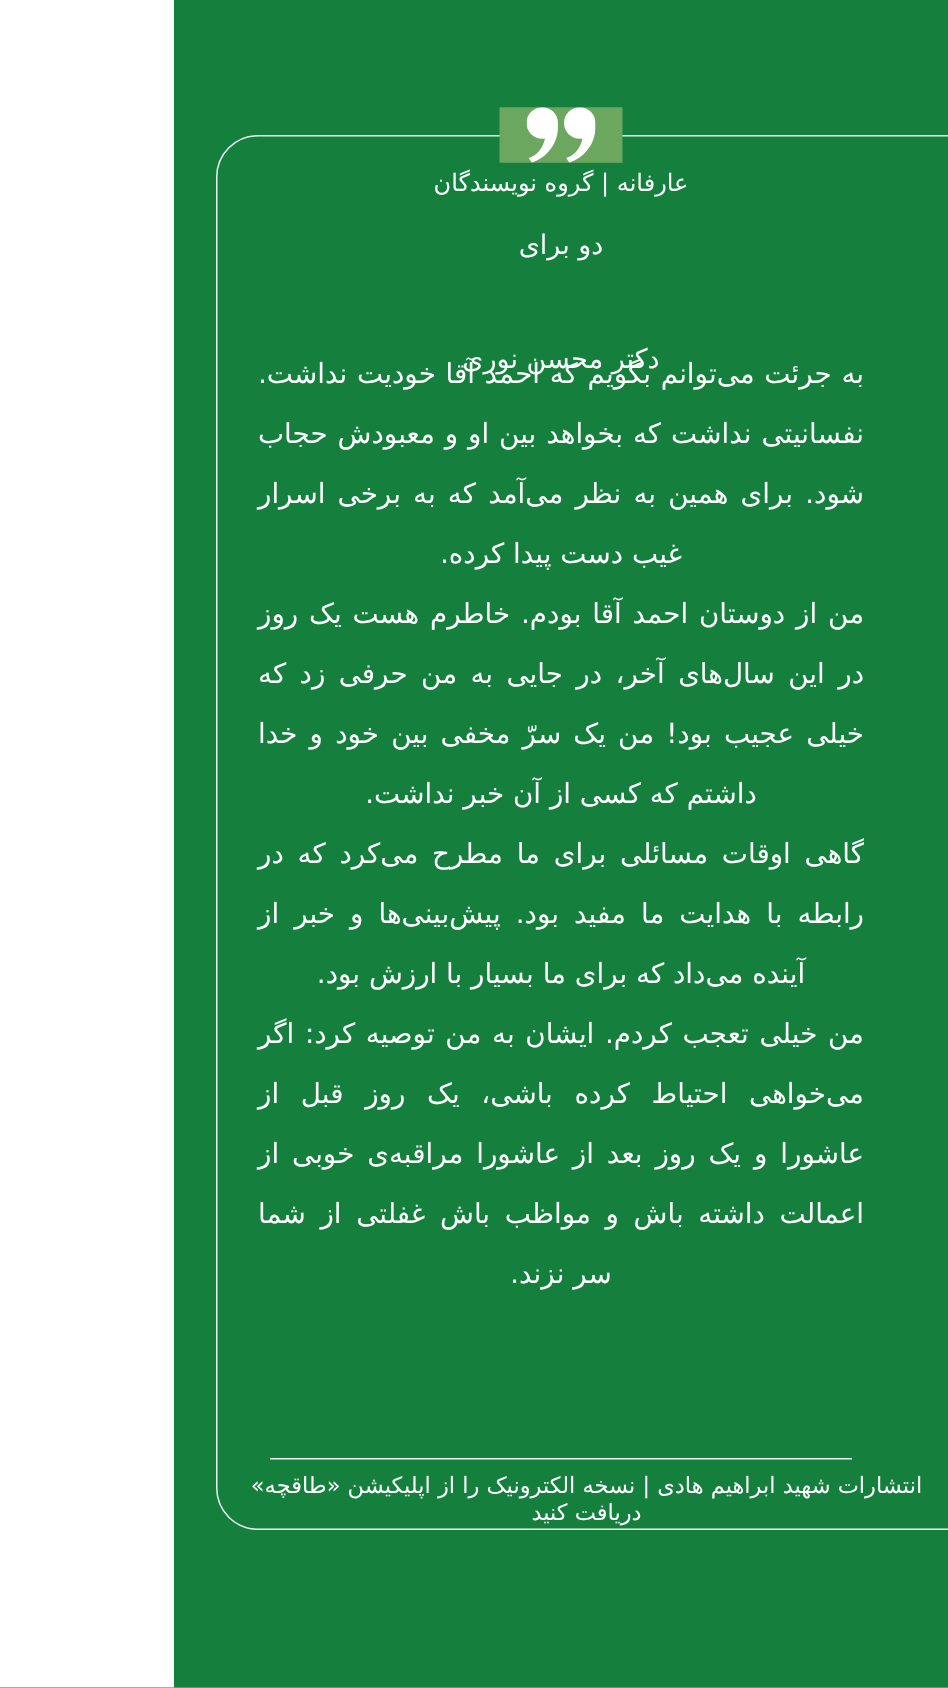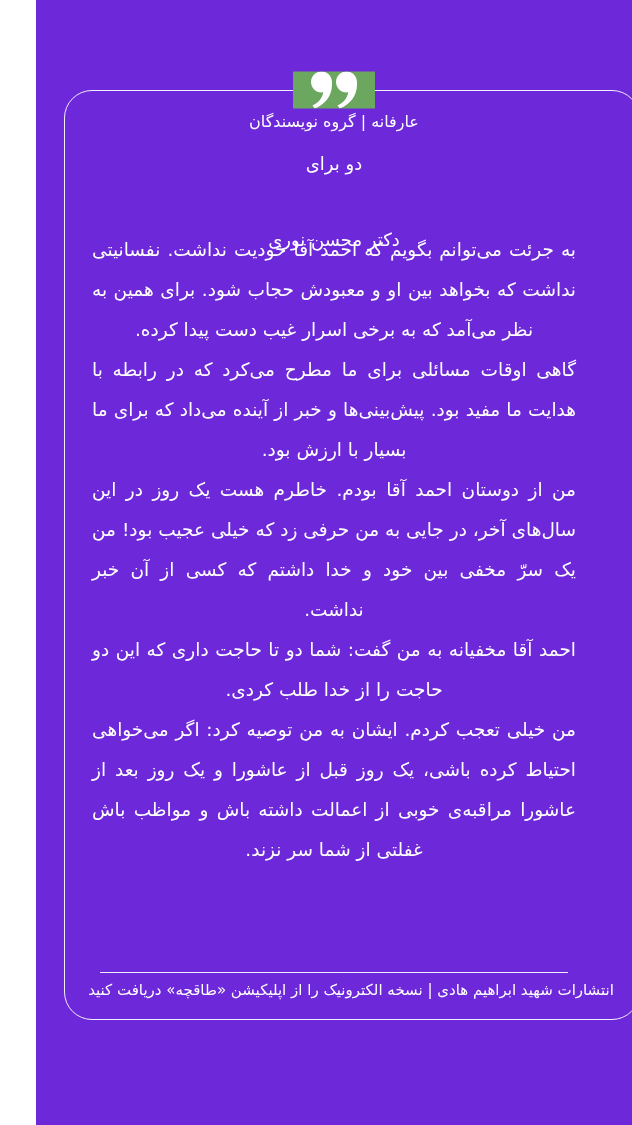--- a/index.html
+++ b/index.html
@@ -1,20 +1,20 @@
 <!DOCTYPE html>
 <html lang="fa" dir="rtl"><head>
 <meta charset="utf-8">
 <style>
   html, body { margin: 0; padding: 0; }
   .canvas {
     position: relative;
-    width: 596px;
+    width: 516px;
     height: 1125px;
-    background: #6d28d9;
+    background: #15803d;
     overflow: hidden;
     font-family: "DejaVu Sans", sans-serif;
     color: #FFFFFF;
   }
   .frame {
     position: absolute;
     left: 28px;
     top: 90px;
     width: 576px;
     height: 930px;
@@ -118,23 +118,22 @@
   </div>
 
   <div class="series">عارفانه | گروه نویسندگان</div>
 
   <div class="doc-title">دو برای</div>
 
   <div class="author">دکتر محسن نوری</div>
 
   <div class="body-text">
     <p>به جرئت می‌توانم بگویم که احمد آقا خودیت نداشت. نفسانیتی نداشت که بخواهد بین او و معبودش حجاب شود. برای همین به نظر می‌آمد که به برخی اسرار غیب دست پیدا کرده.</p>
+    <p>من از دوستان احمد آقا بودم. خاطرم هست یک روز در این سال‌های آخر، در جایی به من حرفی زد که خیلی عجیب بود! من یک سرّ مخفی بین خود و خدا داشتم که کسی از آن خبر نداشت.</p>
     <p>گاهی اوقات مسائلی برای ما مطرح می‌کرد که در رابطه با هدایت ما مفید بود. پیش‌بینی‌ها و خبر از آینده می‌داد که برای ما بسیار با ارزش بود.</p>
-    <p>من از دوستان احمد آقا بودم. خاطرم هست یک روز در این سال‌های آخر، در جایی به من حرفی زد که خیلی عجیب بود! من یک سرّ مخفی بین خود و خدا داشتم که کسی از آن خبر نداشت.</p>
-    <p>احمد آقا مخفیانه به من گفت: شما دو تا حاجت داری که این دو حاجت را از خدا طلب کردی.</p>
     <p>من خیلی تعجب کردم. ایشان به من توصیه کرد: اگر می‌خواهی احتیاط کرده باشی، یک روز قبل از عاشورا و یک روز بعد از عاشورا مراقبه‌ی خوبی از اعمالت داشته باش و مواظب باش غفلتی از شما سر نزند.</p>
   </div>
 
   <div class="divider"></div>
 
   <div class="footer-credit">انتشارات شهید ابراهیم هادی | نسخه الکترونیک را از اپلیکیشن «طاقچه» دریافت کنید</div>
 
 
 </div>
 

